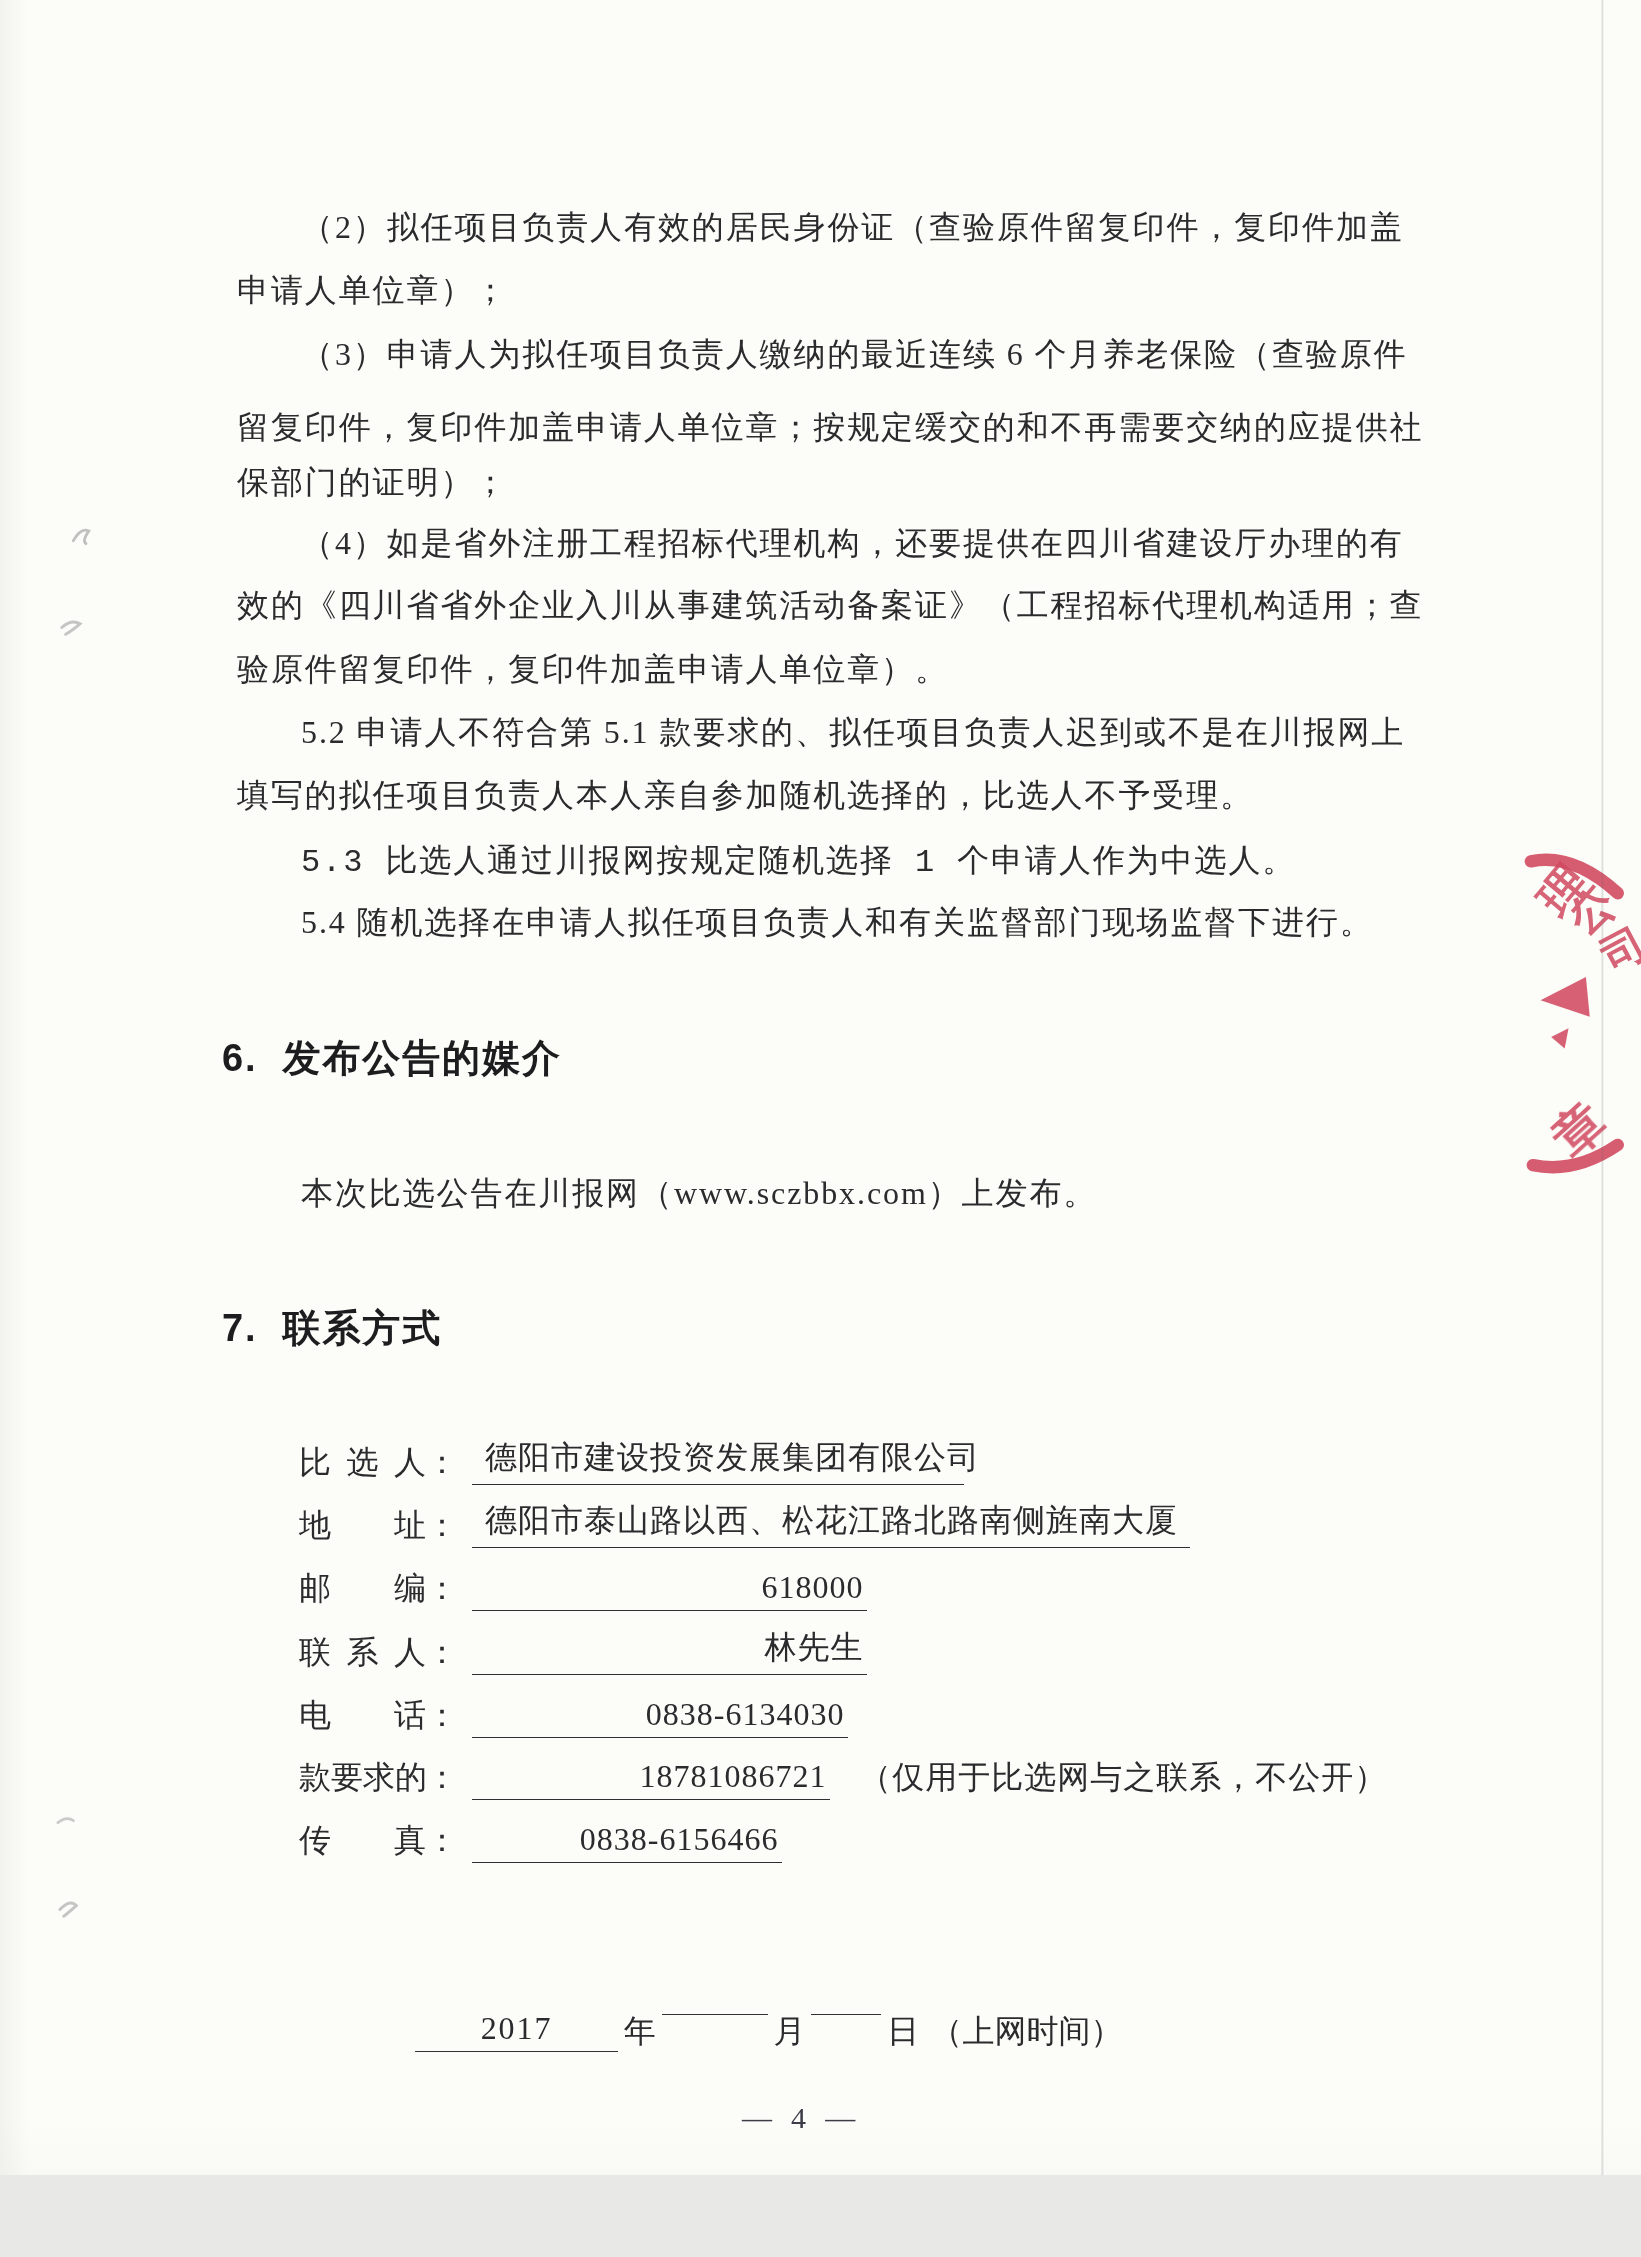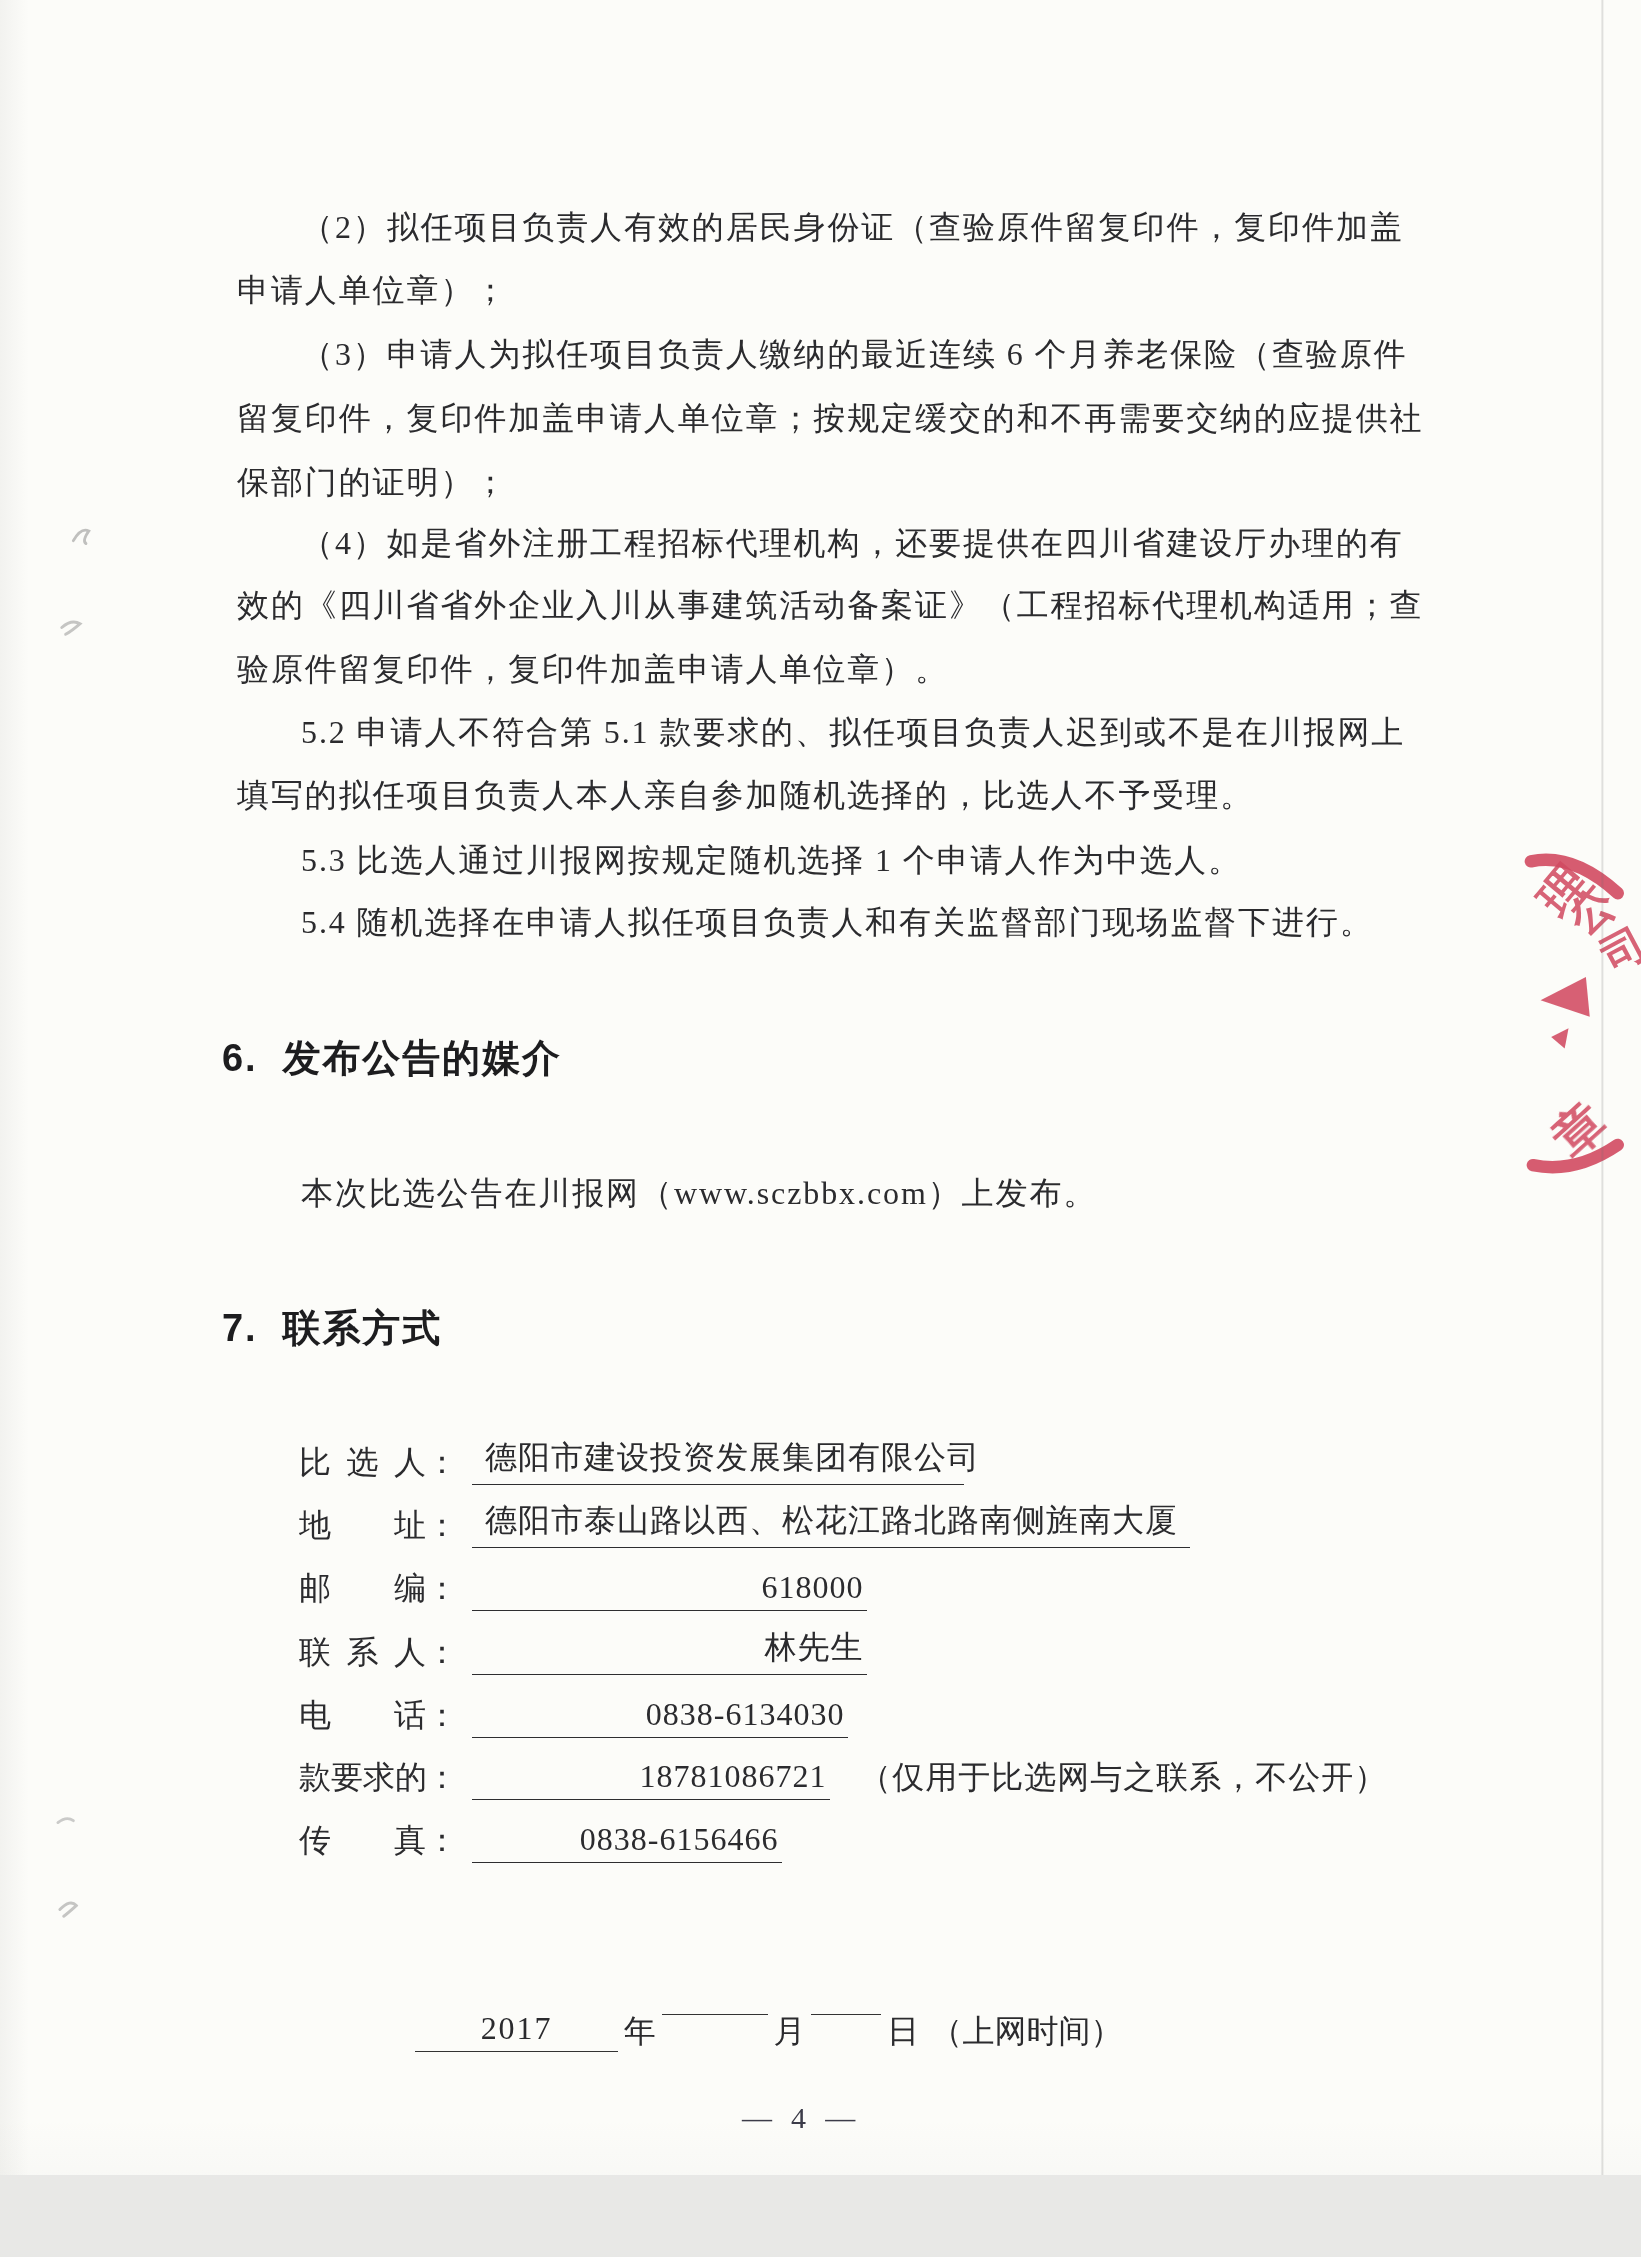--- a/index.html
+++ b/index.html
@@ -105,28 +105,28 @@
   }
 </style>
 </head>
 <body>
 
 <div class="page">
 
   <div class="bl" style="left:301px;top:206px;">（2）拟任项目负责人有效的居民身份证（查验原件留复印件，复印件加盖</div>
   <div class="bl" style="left:237px;top:269px;">申请人单位章）；</div>
   <div class="bl" style="left:301px;top:333px;">（3）申请人为拟任项目负责人缴纳的最近连续 6 个月养老保险（查验原件</div>
-  <div class="bl" style="left:237px;top:397px;text-align:center;">留复印件，复印件加盖申请人单位章；按规定缓交的和不再需要交纳的应提供社</div>
+  <div class="bl" style="left:237px;top:406px;text-align:center;">留复印件，复印件加盖申请人单位章；按规定缓交的和不再需要交纳的应提供社</div>
   <div class="bl" style="left:237px;top:461px;">保部门的证明）；</div>
   <div class="bl" style="left:301px;top:522px;">（4）如是省外注册工程招标代理机构，还要提供在四川省建设厅办理的有</div>
   <div class="bl" style="left:237px;top:584px;">效的《四川省省外企业入川从事建筑活动备案证》（工程招标代理机构适用；查</div>
   <div class="bl" style="left:237px;top:648px;">验原件留复印件，复印件加盖申请人单位章）。</div>
   <div class="bl" style="left:301px;top:711px;">5.2 申请人不符合第 5.1 款要求的、拟任项目负责人迟到或不是在川报网上</div>
   <div class="bl" style="left:237px;top:774px;">填写的拟任项目负责人本人亲自参加随机选择的，比选人不予受理。</div>
-  <div class="bl" style="left:301px;top:839px;">5.3 比选人通过川报网按规定随机选择 1 个申请人作为中选人。</div>
+  <div class="bl" style="left:301px;top:839px;font-family:Liberation Mono, monospace;">5.3 比选人通过川报网按规定随机选择 1 个申请人作为中选人。</div>
   <div class="bl" style="left:301px;top:901px;">5.4 随机选择在申请人拟任项目负责人和有关监督部门现场监督下进行。</div>
 
   <div class="heading" style="left:222px;top:1033px;">
     <span class="hnum">6.</span><span>发布公告的媒介</span>
   </div>
   <div class="bl" style="left:301px;top:1172px;">本次比选公告在川报网（www.sczbbx.com）上发布。</div>
 
   <div class="heading" style="left:222px;top:1303px;">
     <span class="hnum">7.</span><span>联系方式</span>
   </div>

